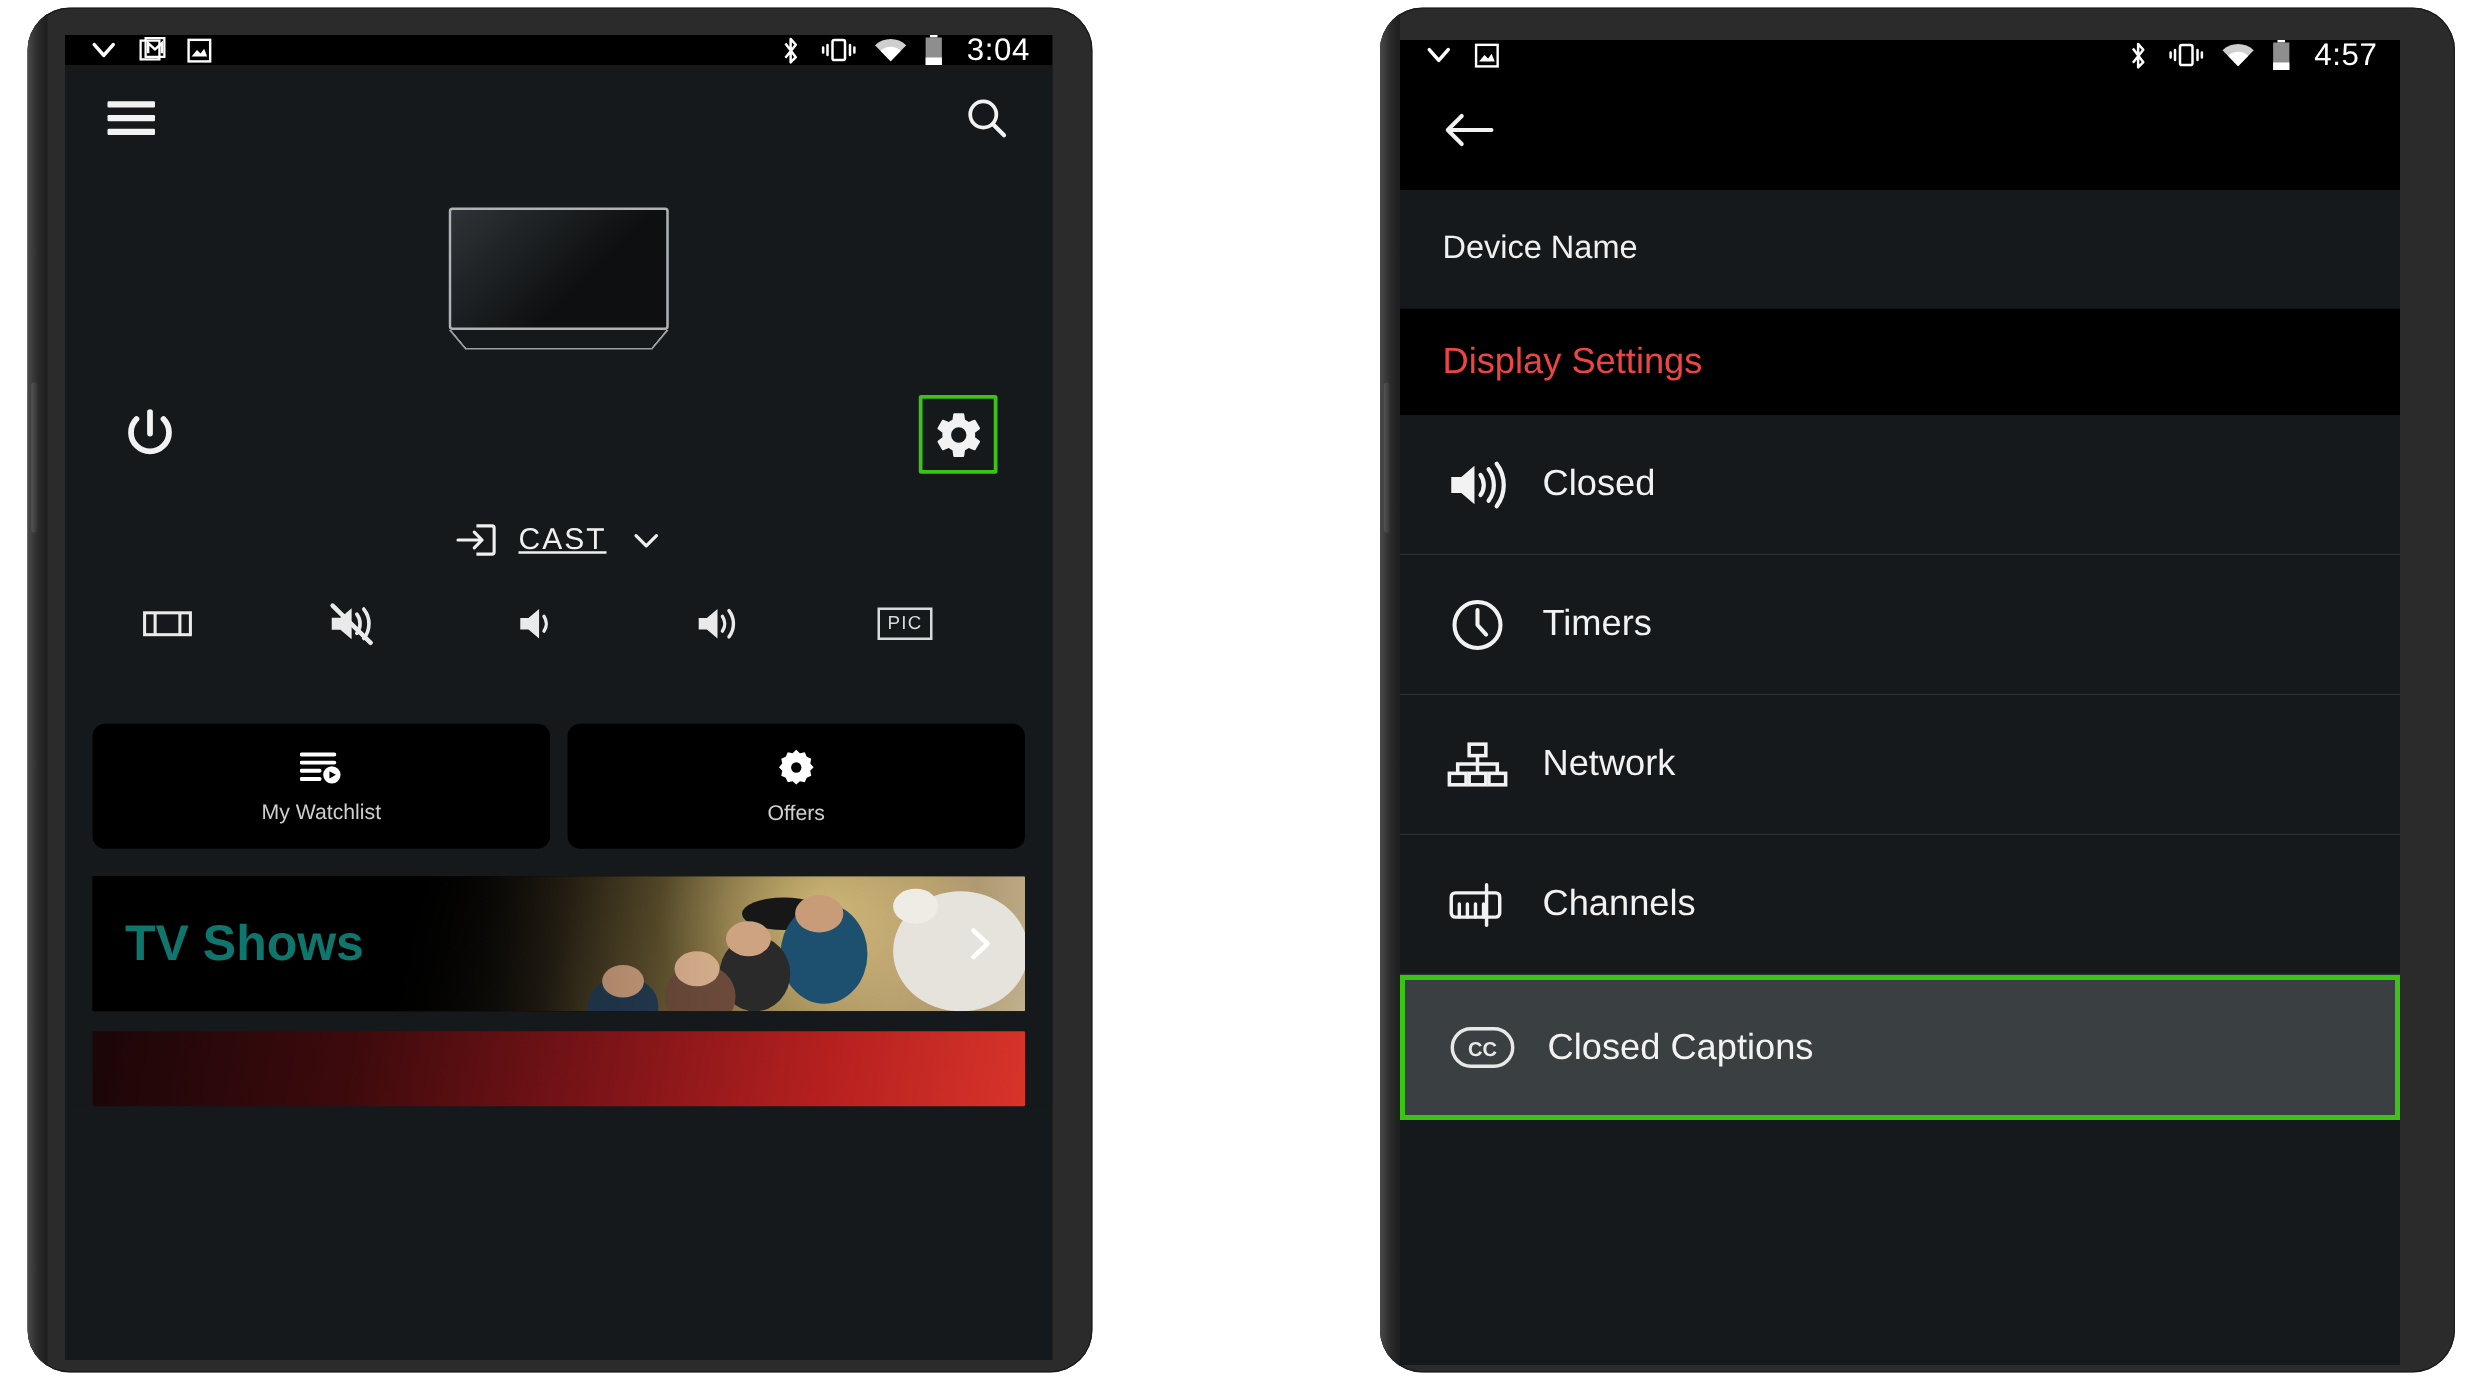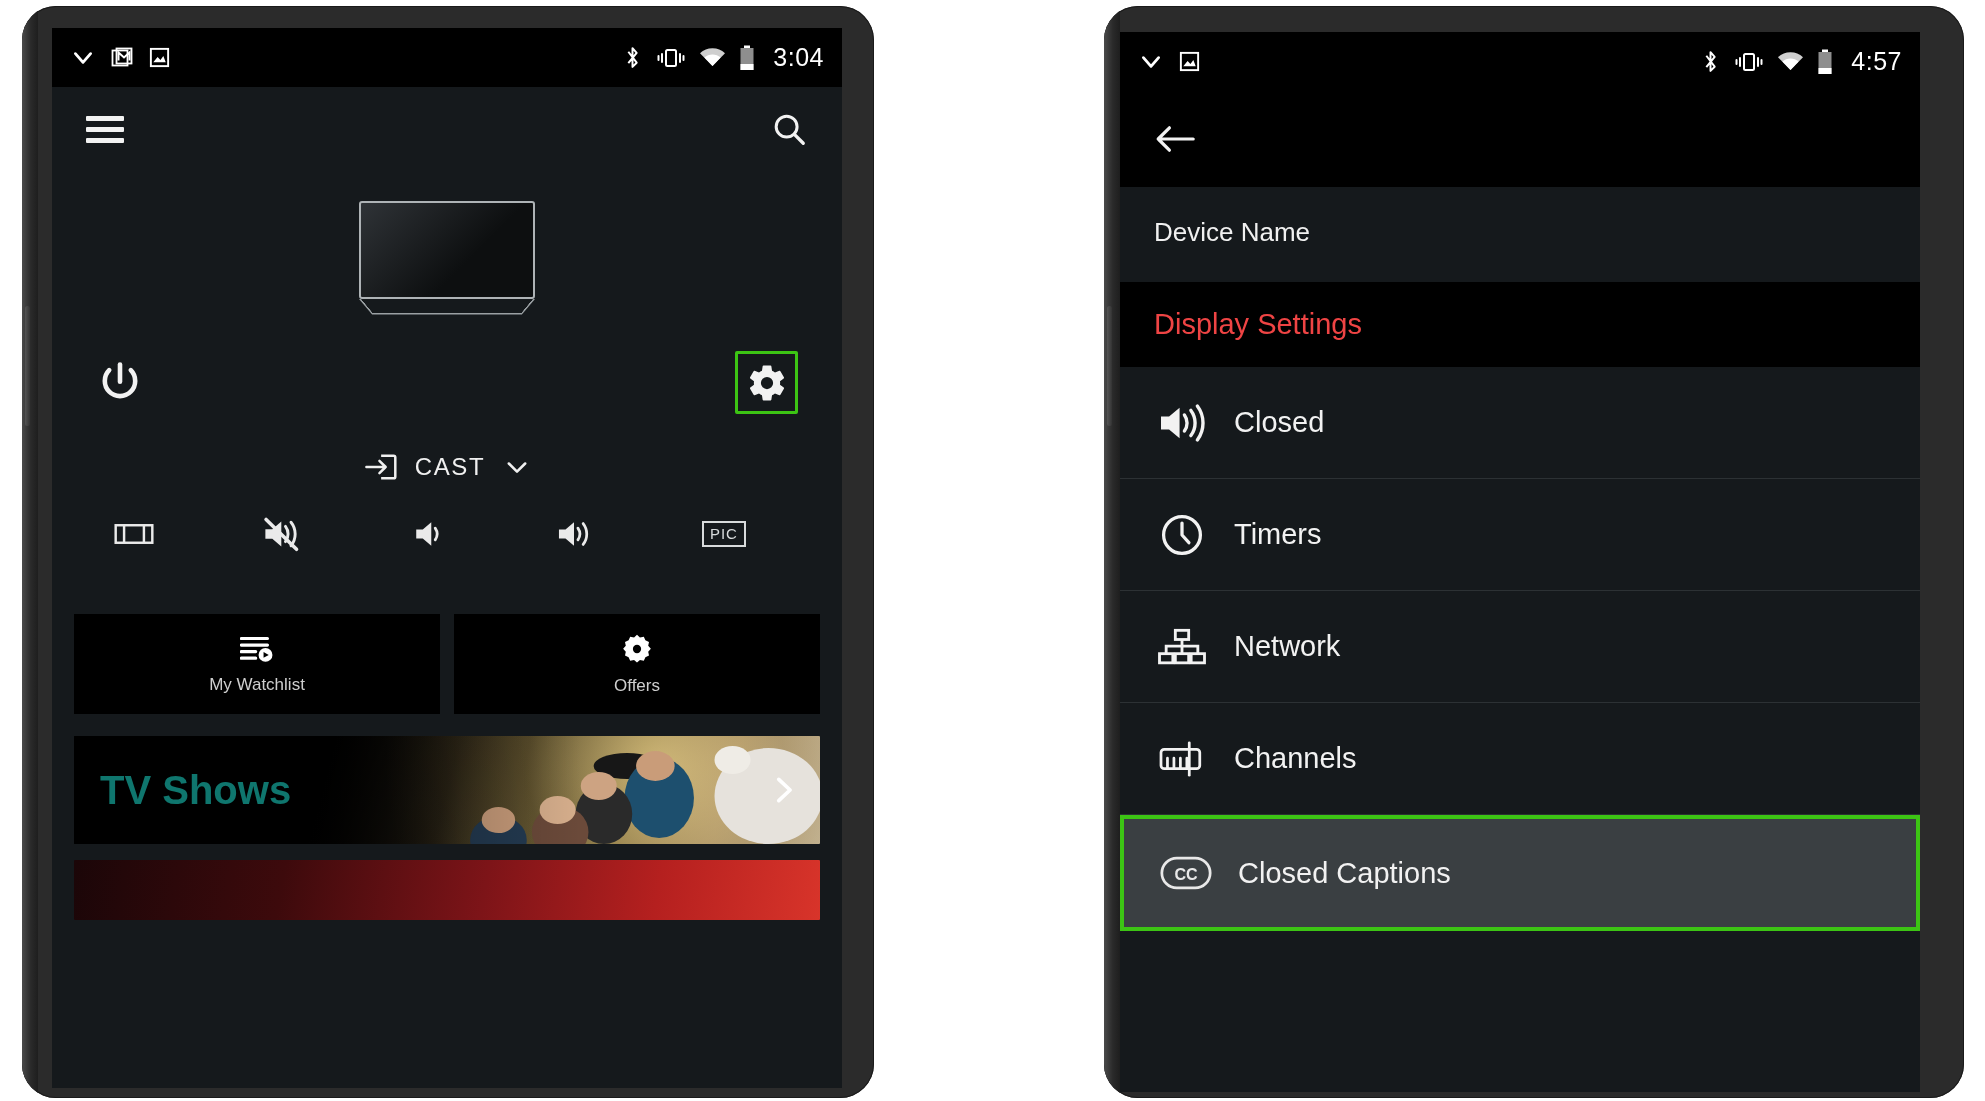--- a/index.html
+++ b/index.html
@@ -34,21 +34,21 @@
   .screen {
     position: absolute;
     background: #15191c;
     overflow: hidden;
   }
   .screen.left  { left: 30px; top: 22px; width: 790px; height: 1060px; }
   .screen.right { left: 16px; top: 26px; width: 800px; height: 1060px; }
 
   
   .statusbar {
-    height: 59px; background:#000;
+    height: 24px; background:#000;
     display:flex; align-items:center; justify-content:space-between;
     padding: 0 18px;
     color:#fff;
   }
   .sb-left, .sb-right { display:flex; align-items:center; gap: 14px; }
   .sb-right { gap: 13px; }
   .sb-time { font-size: 25px; letter-spacing:0.5px; margin-left: 5px; font-weight:400;}
   .ico { display:inline-flex; align-items:center; justify-content:center; }
 
   
@@ -92,40 +92,41 @@
     width: 63px; height: 63px;
     border: 3px solid #3cc414;
     display:flex; align-items:center; justify-content:center;
     border-radius: 2px;
   }
 
   .cast-row {
     display:flex; align-items:center; justify-content:center;
     gap: 18px; margin-top: 38px;
     color:#f0f0f0;
+    text-decoration:underline;
   }
   .cast-label { font-size: 24px; letter-spacing: 1.6px; }
 
   .ctrl-row {
     display:flex; align-items:center; justify-content:space-between;
     padding: 34px 96px 0 62px;
   }
   .pic-badge {
     border:2px solid #d8dbdc; color:#d8dbdc;
     font-size: 15px; padding: 2px 6px 3px 6px; letter-spacing:1px;
     font-family:"Liberation Sans", sans-serif;
   }
 
   .cards-row {
     display:flex; gap: 14px; padding: 0 22px; margin-top: 62px;
   }
   .card {
     flex:1; height: 100px; background:#000;
     display:flex; flex-direction:column; align-items:center; justify-content:center;
-    gap: 11px; border-radius:0;
+    gap: 11px; border-radius:10px;
   }
   .card-label { color:#cfcfcf; font-size: 17px; }
 
   .banner {
     margin: 22px 22px 0 22px; height: 108px;
     background:#000; position:relative; overflow:hidden; border-radius:1px;
     display:flex; align-items:center;
   }
   .banner-img {
     position:absolute; inset:0;

